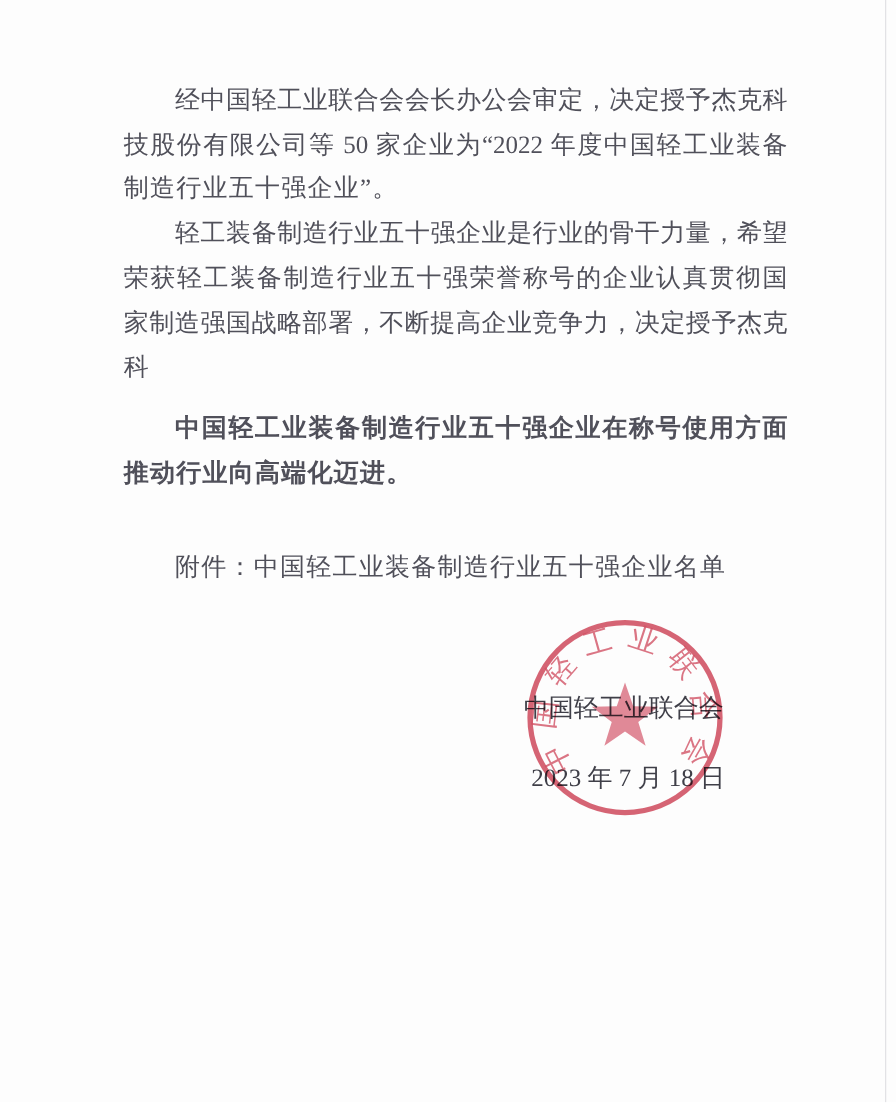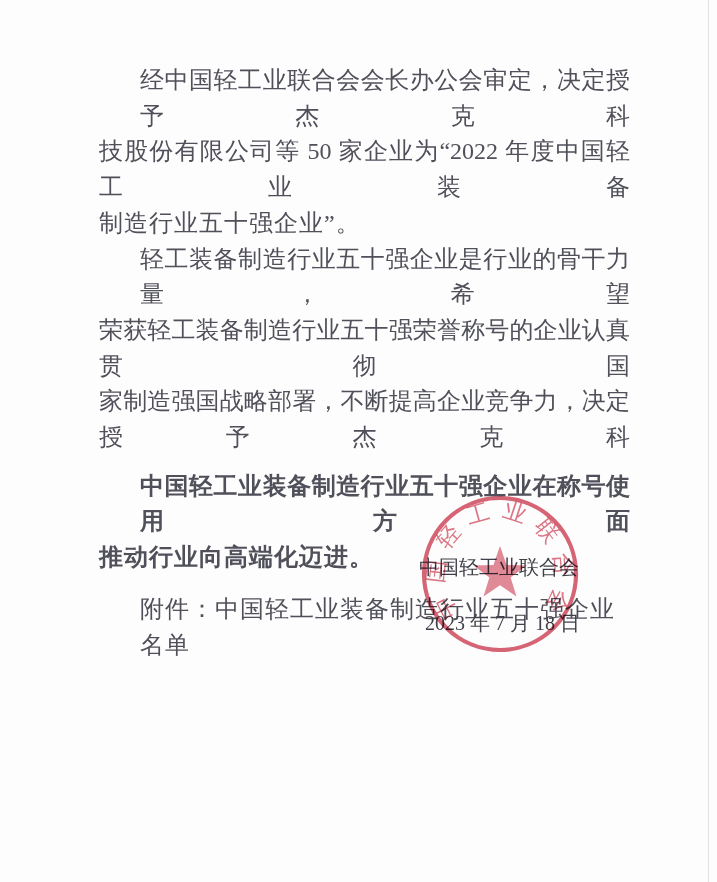--- a/index.html
+++ b/index.html
@@ -21,35 +21,35 @@
     top: 0; bottom: 0;
     left: 708px;
     width: 1px;
     background: #e2e2e5;
   }
   .letter-body {
     position: absolute;
     left: 99px;
     top: 63px;
     width: 531px;
-    font-size: 24px;
+    font-size: 20px;
     line-height: 35.7px;
     color: #50505a;
     letter-spacing: 1px;
   }
   .text-line { min-height: 35.7px; }
   .text-line.justify {
     letter-spacing: 0;
     text-align: justify;
     text-align-last: justify;
   }
   .text-line.indent { padding-left: 41px; }
   .para-3 { margin-top: 13px; font-weight: bold; }
   .attachment-line {
-    margin-top: 16px;
+    margin-top: 40px;
     padding-left: 41px;
     letter-spacing: 1px;
   }
   .signature-block {
     position: absolute;
     left: 419px;
     top: 549px;
     font-size: 20px;
     line-height: 36px;
     color: #3f3f48;

